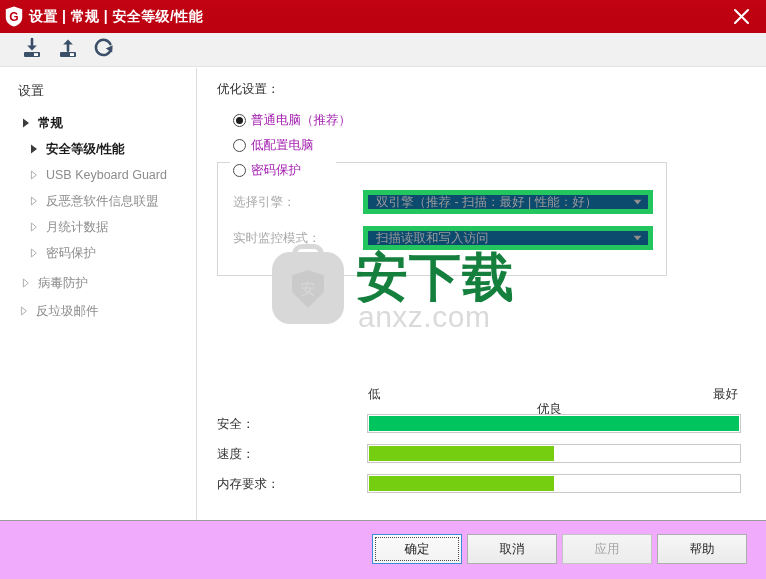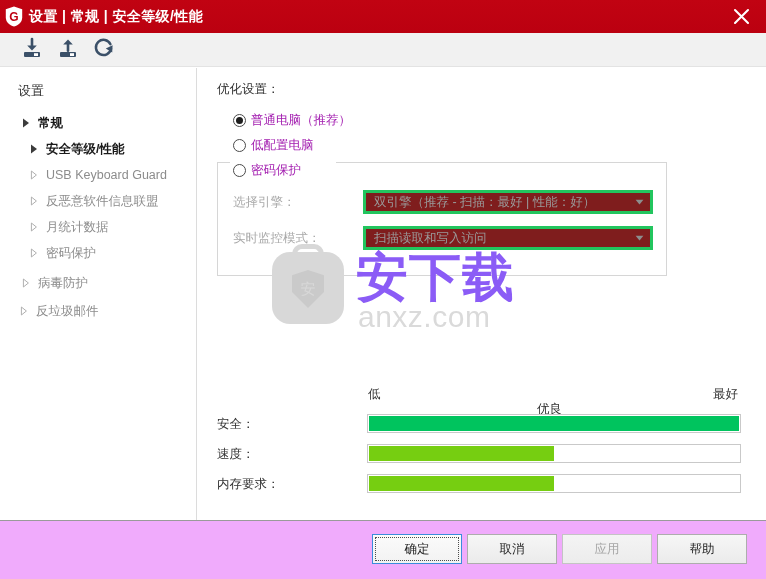--- a/index.html
+++ b/index.html
@@ -201,22 +201,22 @@
 
   .field-row { position: absolute; display: flex; align-items: flex-start; }
   .field-label {
     font-size: 12.5px;
     color: #a9a9a9;
     white-space: nowrap;
   }
   .combo {
     position: absolute;
     height: 24px;
-    background: #7f1d1d;
-    border: 3px solid #22c55e;
+    background: #0c4a6e;
+    border: 5px solid #22c55e;
     box-sizing: border-box;
     display: flex;
     align-items: center;
     cursor: default;
   }
   .combo .ctext {
     font-size: 12.5px;
     color: #9a9a9a;
     padding-left: 8px;
     white-space: nowrap;
@@ -268,21 +268,21 @@
     justify-content: center;
     color: #d8d8d8;
     font-size: 15px;
   }
   .wm-cn {
     position: absolute;
     left: 84px;
     top: -4px;
     font-size: 52px;
     font-weight: bold;
-    color: #8b5cf6;
+    color: #15803d;
     letter-spacing: 1px;
     white-space: nowrap;
     line-height: 58px;
   }
   .wm-url {
     position: absolute;
     left: 86px;
     top: 48px;
     font-size: 30px;
     color: #dadada;

